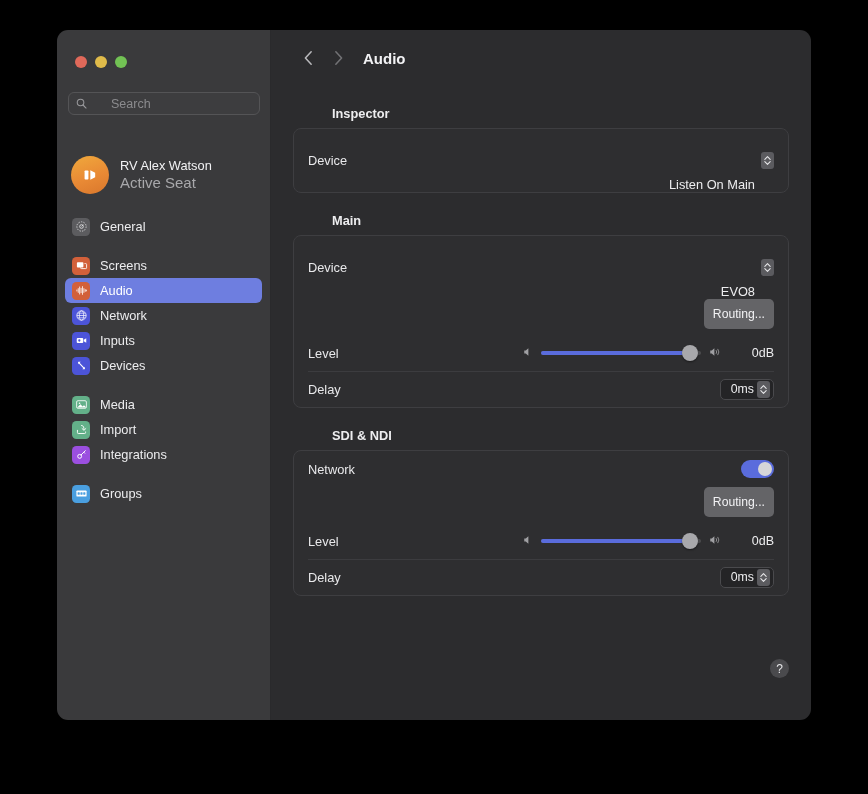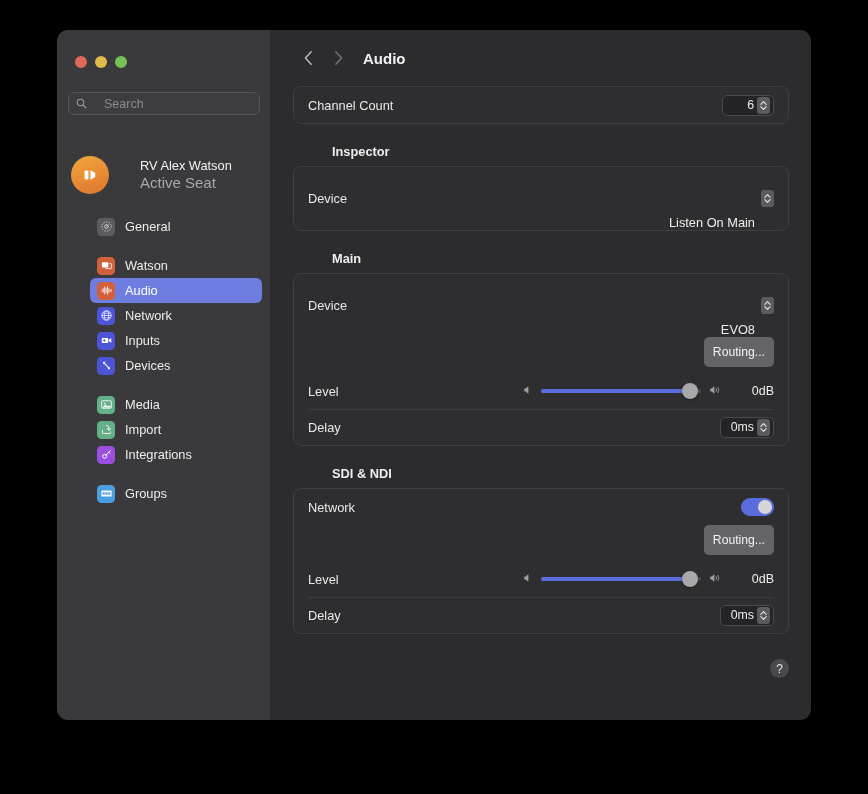--- a/index.html
+++ b/index.html
@@ -54,21 +54,21 @@
     left: 11px;
     width: 192px;
     height: 23px;
     box-sizing: border-box;
     border: 1px solid #545456;
     border-radius: 6px;
     background: rgba(255,255,255,0.02);
     display: flex;
     align-items: center;
     padding: 0 7px;
-    gap: 17px;
+    gap: 24px;
   }
   .search-icon { flex: 0 0 auto; display:flex; align-items:center; }
   .search-input {
     background: transparent;
     border: 0;
     outline: none;
     color: #e8e8ea;
     font-size: 12.5px;
     font-family: "Liberation Sans", sans-serif;
     width: 100%;
@@ -85,26 +85,26 @@
     gap: 11px;
     width: 190px;
   }
   .avatar {
     width: 38px; height: 38px;
     border-radius: 50%;
     background: linear-gradient(160deg, #f0a93c 0%, #e98a35 55%, #d9772c 100%);
     display: flex; align-items: center; justify-content: center;
     flex: 0 0 38px;
   }
-  .profile-text { display: flex; flex-direction: column; line-height: 1.15; min-width:0;margin-left:20px; }
+  .profile-text { display: flex; flex-direction: column; line-height: 1.15; min-width:0; }
   .profile-name { color: #f2f2f4; font-size: 12.8px; }
   .profile-sub  { color: #a8a8ab; font-size: 15px; margin-top: 1px; }
 
   .nav { position: absolute; top: 184px; left: 0; right: 0; }
-  .nav-group { margin-bottom: 14px; margin-left: 25px; }
+  .nav-group { margin-bottom: 14px; }
   .nav-item {
     display: flex;
     align-items: center;
     gap: 10px;
     height: 25px;
     margin: 0 8px;
     padding: 0 7px;
     border-radius: 6px;
     cursor: default;
   }
@@ -361,21 +361,21 @@
       </div>
 
       <div class="nav-group">
         <div class="nav-item">
           <span class="sq" style="background:#d2603a">
             <svg width="13" height="13" viewBox="0 0 24 24">
               <rect x="3.5" y="6" width="12" height="9.5" rx="1.6" fill="#ffffff"></rect>
               <path d="M17.5 8.5 h2.3 a1.6 1.6 0 0 1 1.6 1.6 v6 a1.6 1.6 0 0 1 -1.6 1.6 h-8 a1.6 1.6 0 0 1 -1.6 -1.6 v-0.6" fill="none" stroke="#ffffff" stroke-width="1.6"></path>
             </svg>
           </span>
-          <span class="nav-label">Watson</span>
+          <span class="nav-label">Screens</span>
         </div>
 
         <div class="nav-item selected">
           <span class="sq" style="background:#d2603a">
             <svg width="13" height="13" viewBox="0 0 24 24">
               <g stroke="#ffffff" stroke-width="1.5" stroke-linecap="round">
                 <line x1="3.5" y1="11" x2="3.5" y2="13"></line>
                 <line x1="6" y1="8.5" x2="6" y2="15.5"></line>
                 <line x1="8.6" y1="5.5" x2="8.6" y2="18.5"></line>
                 <line x1="11.2" y1="8" x2="11.2" y2="16"></line>
@@ -486,38 +486,20 @@
       <div class="navchev">
         <svg width="11" height="16" viewBox="0 0 12 18">
           <polyline points="3,2 9.5,9 3,16" fill="none" stroke="#727275" stroke-width="1.7" stroke-linecap="round" stroke-linejoin="round"></polyline>
         </svg>
       </div>
       <span class="page-title">Audio</span>
     </div>
 
     <div class="scrollarea">
 
-      <div class="card">
-        <div class="row">
-          <span class="row-label">Channel Count</span>
-          <div class="row-right">
-            <div class="stepper-field">
-              <span class="stepper-val">6</span>
-              <span class="stepper-btns">
-                <svg width="7" height="4" viewBox="0 0 10 6">
-                    <polyline points="1,5 5,1 9,5" fill="none" stroke="#e8e8ea" stroke-width="1.6" stroke-linecap="round" stroke-linejoin="round"></polyline>
-                  </svg>
-                <svg width="7" height="4" viewBox="0 0 10 6">
-                    <polyline points="1,1 5,5 9,1" fill="none" stroke="#e8e8ea" stroke-width="1.6" stroke-linecap="round" stroke-linejoin="round"></polyline>
-                  </svg>
-              </span>
-            </div>
-          </div>
-        </div>
-      </div>
 
       <div class="section-title">Inspector</div>
       <div class="card">
         <div class="row">
           <span class="row-label">Device</span>
           <div class="row-right">
             <div class="popup">
               <span class="popup-val">Listen On Main</span>
               <span class="popup-arrows">
                 <svg width="7" height="4" viewBox="0 0 10 6">

